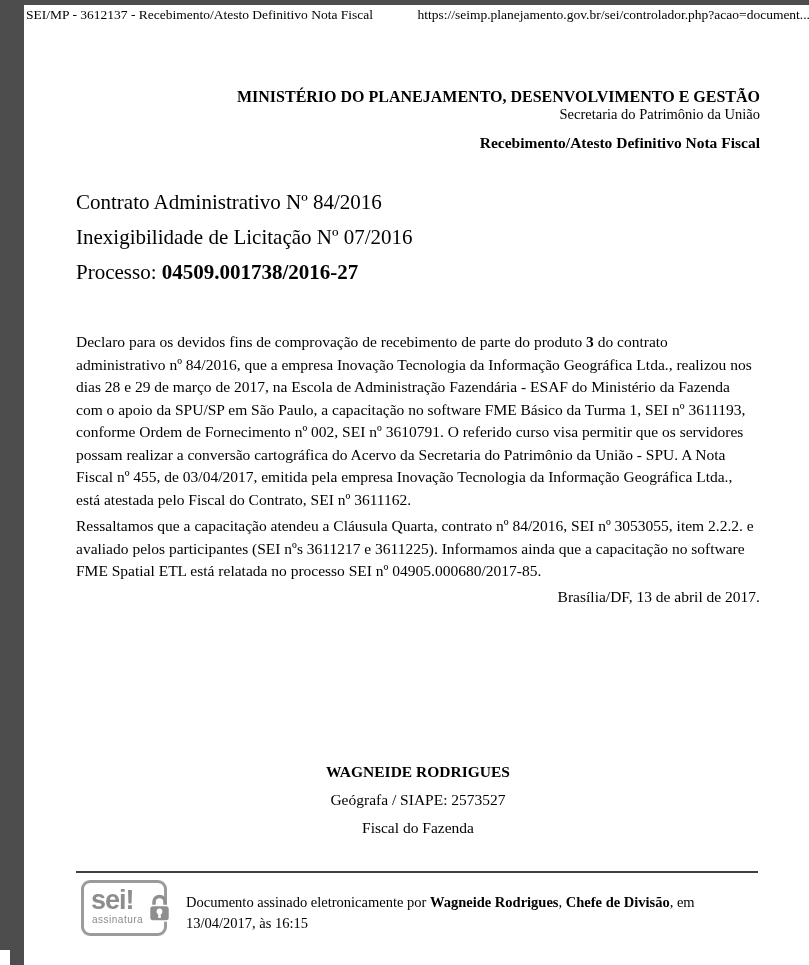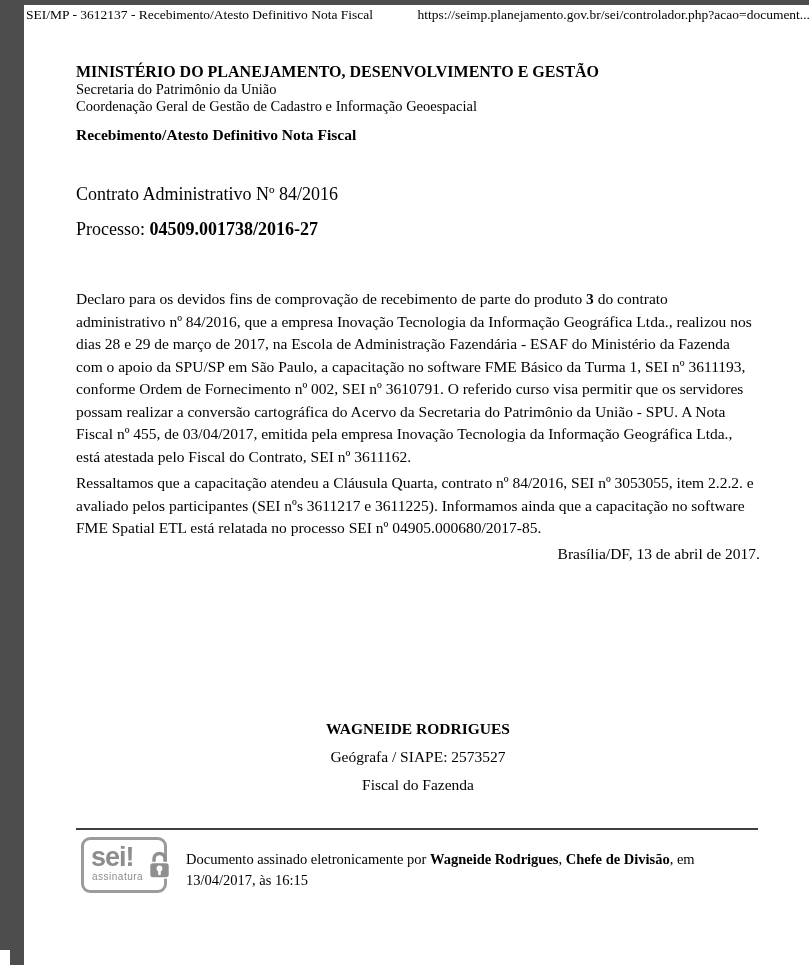--- a/index.html
+++ b/index.html
@@ -27,26 +27,26 @@
   .print-header {
     position: absolute;
     top: 2px; left: 2px; right: 3px;
     display: flex;
     justify-content: space-between;
     font-size: 13.5px;
     line-height: 16px;
     white-space: nowrap;
   }
   .doc { padding: 0 53px 0 52px; }
-  .letterhead { text-align: left; padding-top: 57px; }
+  .letterhead { text-align: right; padding-top: 82px; }
   .letterhead .ministry   { font-size: 16px; font-weight: bold; line-height: 19px; }
   .letterhead .secretariat{ font-size: 14.5px; line-height: 17px; }
   .letterhead .department { font-size: 14.5px; line-height: 17px; }
   .letterhead .doc-title  { font-size: 15.5px; font-weight: bold; line-height: 19px; margin-top: 10px; }
-  .meta { margin-top: 41px; font-size: 18px; }
+  .meta { margin-top: 41px; font-size: 21px; }
   .meta p { line-height: 19px; margin-bottom: 16px; }
   .meta p:last-child { margin-bottom: 16px; }
   .body-par { font-size: 15.5px; line-height: 22.5px; text-align: left; }
   .par1 { margin-top: 49px; }
   .par2 { margin-top: 4px; }
   .date-line { margin-top: 4px; font-size: 15.5px; line-height: 20px; text-align: right; }
   .signature { margin-top: 155px; text-align: center; font-size: 15.5px; }
   .signature .sig-name { font-weight: bold; line-height: 19px; }
   .signature .sig-role, .signature .sig-function { line-height: 19px; margin-top: 9px; }
   .rule { margin-top: 34px; width: 682px; border-top: 2px solid #3f3f3f; }
@@ -91,26 +91,26 @@
   <div class="print-header">
     <span>SEI/MP - 3612137 - Recebimento/Atesto Definitivo Nota Fiscal</span>
     <span>https://seimp.planejamento.gov.br/sei/controlador.php?acao=document...</span>
   </div>
 
   <div class="doc">
 
     <div class="letterhead">
       <div class="ministry">MINISTÉRIO DO PLANEJAMENTO, DESENVOLVIMENTO E GESTÃO</div>
       <div class="secretariat">Secretaria do Patrimônio da União</div>
-      <div class="department">Coordenação Geral de Gestão de Cadastro e Informação Geoespacial</div>
       <div class="doc-title">Recebimento/Atesto Definitivo Nota Fiscal</div>
     </div>
 
     <div class="meta">
       <p>Contrato Administrativo Nº 84/2016</p>
+      <p>Inexigibilidade de Licitação Nº 07/2016</p>
       <p><span>Processo: </span><b>04509.001738/2016-27</b></p>
     </div>
 
     <p class="body-par par1"><span>Declaro para os devidos fins de comprovação de recebimento de parte do produto </span><b>3</b><span> do contrato administrativo nº 84/2016, que a empresa Inovação Tecnologia da Informação Geográfica Ltda., realizou nos dias 28 e 29 de março de 2017, na Escola de Administração Fazendária - ESAF do Ministério da Fazenda com o apoio da SPU/SP em São Paulo, a capacitação no software FME Básico da Turma 1, SEI nº 3611193, conforme Ordem de Fornecimento nº 002, SEI nº 3610791. O referido curso visa permitir que os servidores possam realizar a conversão cartográfica do Acervo da Secretaria do Patrimônio da União - SPU. A Nota Fiscal nº 455, de 03/04/2017, emitida pela empresa Inovação Tecnologia da Informação Geográfica Ltda., está atestada pelo Fiscal do Contrato, SEI nº 3611162.</span></p>
 
     <p class="body-par par2">Ressaltamos que a capacitação atendeu a Cláusula Quarta, contrato nº 84/2016, SEI nº 3053055, item 2.2.2. e avaliado pelos participantes (SEI nºs 3611217 e 3611225). Informamos ainda que a capacitação no software FME Spatial ETL está relatada no processo SEI nº 04905.000680/2017-85.</p>
 
     <p class="date-line">Brasília/DF, 13 de abril de 2017.</p>
 
     <div class="signature">

